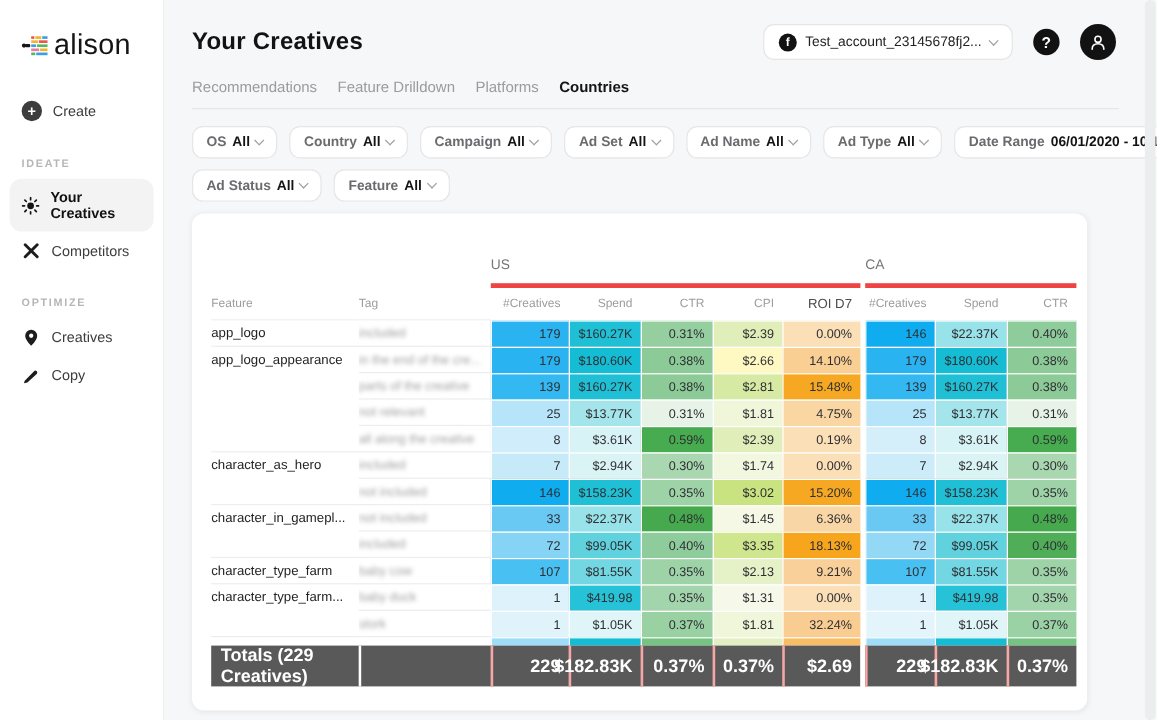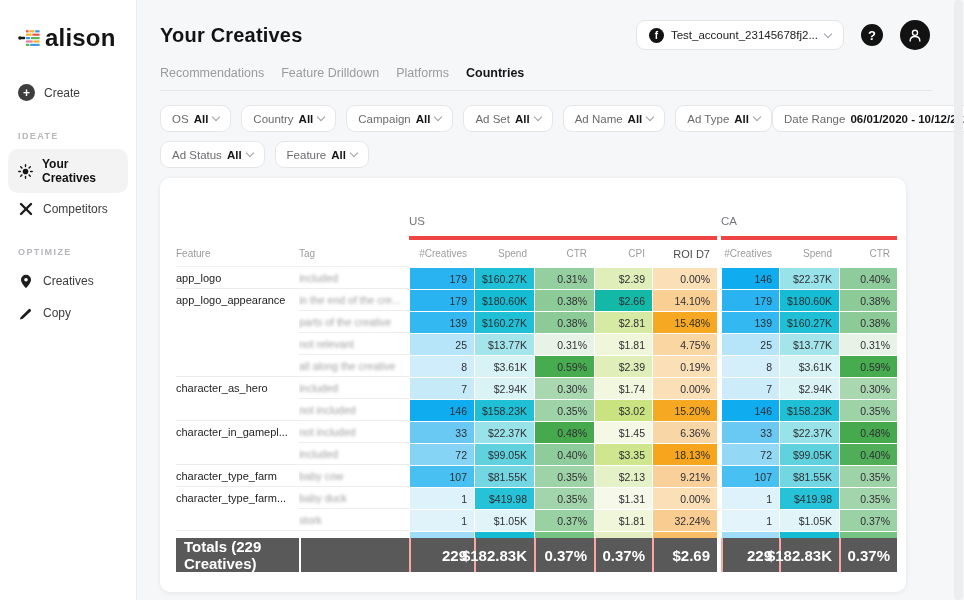--- a/index.html
+++ b/index.html
@@ -8,21 +8,21 @@
   .app { position: relative; width: 964px; height: 600px; }
 
   
   .scroll-strip { position: absolute; right: 1px; top: 0; width: 9px; height: 600px;
     background: #ecedef; border-radius: 5px; z-index: 5; }
 
   
   .sidebar { position: absolute; left: 0; top: 0; width: 137px; height: 600px;
     background: #fff; border-right: 1px solid #ededee; z-index: 2; }
   .logo-row { display: flex; align-items: center; gap: 3px; padding: 24px 0 0 18px; }
-  .logo-text { font-size: 24px; font-weight: 700; color: #141414; letter-spacing: 0.2px; }
+  .logo-text { font-size: 24px; font-weight: 400; color: #141414; letter-spacing: 0.2px; }
   .side-item { display: flex; align-items: center; gap: 9px; margin: 0 8px; padding: 8px 10px;
     border-radius: 10px; font-size: 12px; color: #3c3c3c; cursor: pointer; }
   .side-item.active { background: #f3f3f4; font-weight: 700; color: #111; }
   .create-row { margin-top: 24px; }
   .plus-circle { width: 17px; height: 17px; border-radius: 50%; background: #3d3d3d; color: #fff;
     display: flex; align-items: center; justify-content: center; font-size: 12px; font-weight: 700; line-height: 1; }
   .section-label { font-size: 9px; letter-spacing: 1.4px; color: #b6b6ba; margin: 22px 0 8px 18px; font-weight: 700; }
   .side-icon { width: 16px; height: 16px; display: flex; align-items: center; justify-content: center; }
 
   
@@ -41,21 +41,21 @@
     display: flex; align-items: center; justify-content: center; cursor: pointer; }
   .chev { width: 6px; height: 6px; border-right: 1.5px solid #9aa0a6; border-bottom: 1.5px solid #9aa0a6;
     transform: rotate(45deg); display: inline-block; margin-top: -3px; flex: none; }
 
   .tabs { display: flex; gap: 17px; padding: 16px 22px 0 22px; font-size: 12.5px; color: #9b9b9d; }
   .tab { padding-bottom: 10px; cursor: pointer; }
   .tab.active { color: #151515; font-weight: 700; }
   .tabs-divider { border-bottom: 1px solid #e7e7e9; margin: 0 22px 0 22px; }
 
   .filters { padding: 14px 22px 0 22px; }
-  .filter-row { display: flex; align-items: center; }
+  .filter-row { display: flex; gap: 10px; align-items: center; font-weight: bold; }
   .filter-row + .filter-row { margin-top: 9px; }
   .chip { display: inline-flex; align-items: center; gap: 5px; height: 27px; padding: 0 11px;
     background: #fff; border: 1px solid #e6e6e8; border-radius: 9px; font-size: 11.5px;
     color: #6b6b6f; cursor: pointer; white-space: nowrap; }
   .chip b { color: #141414; }
   .date-chip { margin-left: auto; }
 
   
   .card { margin: 10px 22px 0 22px; width: 746px; height: 414px; background: #fff;
     border-radius: 10px; box-shadow: 0 1px 5px rgba(0,0,0,0.08); padding: 18px 0 0 16px; position: relative; }
@@ -293,21 +293,21 @@
             <div class="cell" style="background: rgb(143, 204, 155);">0.40%</div>
           </div>
           <div class="grid trow">
             <div class="feature-cell">app_logo_appearance</div>
             <div class="tag-cell">
               <span class="tag-blur">in the end of the cre...</span>
             </div>
             <div class="cell" style="background: rgb(41, 180, 241);">179</div>
             <div class="cell" style="background: rgb(20, 188, 212);">$180.60K</div>
             <div class="cell" style="background: rgb(140, 202, 151);">0.38%</div>
-            <div class="cell" style="background: #14b8a6;">$2.66</div>
+            <div class="cell" style="background: #fef9c3;">$2.66</div>
             <div class="cell" style="background: rgb(249, 207, 147);">14.10%</div>
             <div class="spacer-cell"></div>
             <div class="cell" style="background: rgb(41, 180, 241);">179</div>
             <div class="cell" style="background: rgb(20, 188, 212);">$180.60K</div>
             <div class="cell" style="background: rgb(140, 202, 151);">0.38%</div>
           </div>
           <div class="grid trow">
             <div class="feature-cell"></div>
             <div class="tag-cell">
               <span class="tag-blur">parts of the creative</span>

